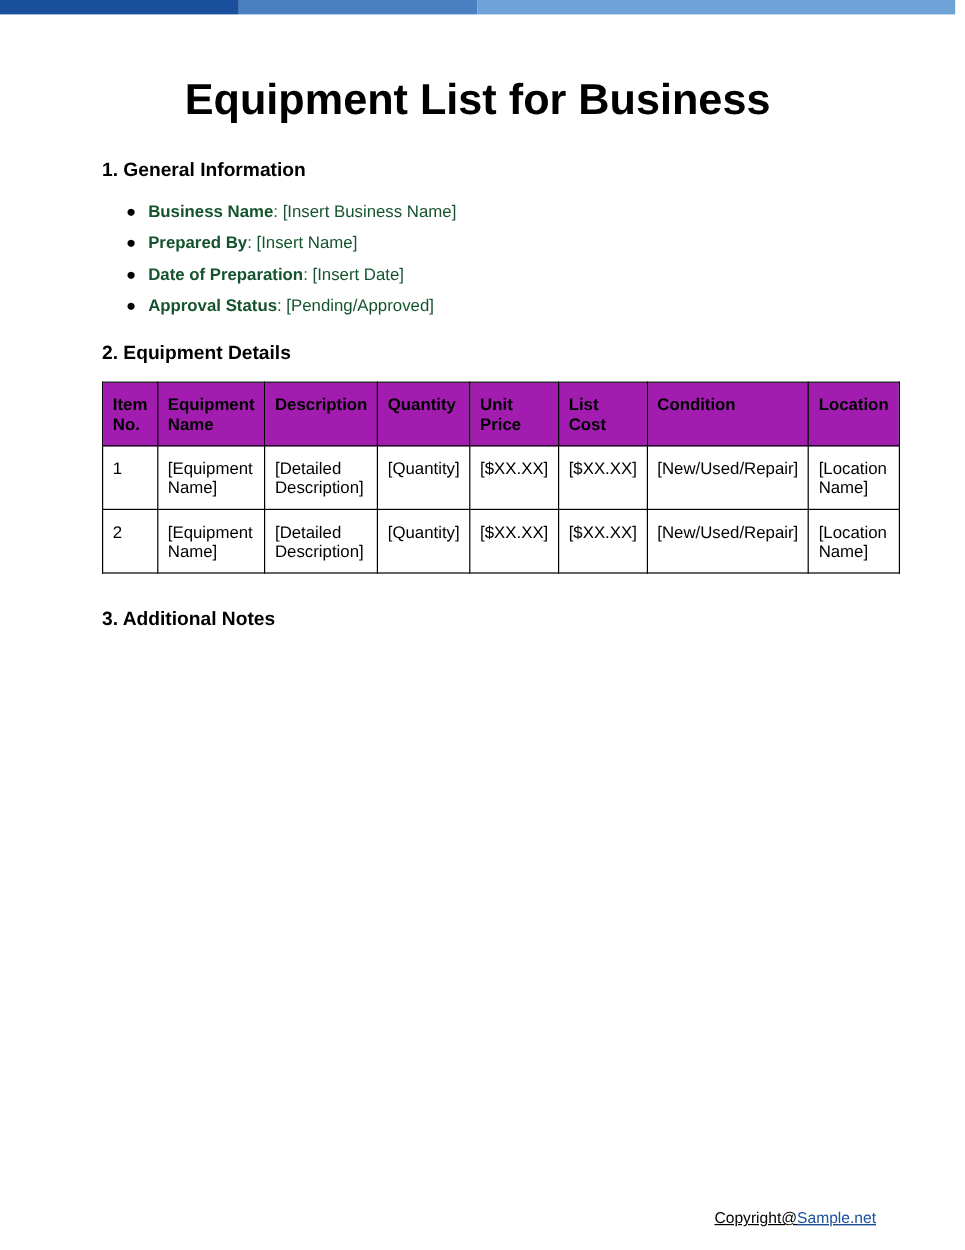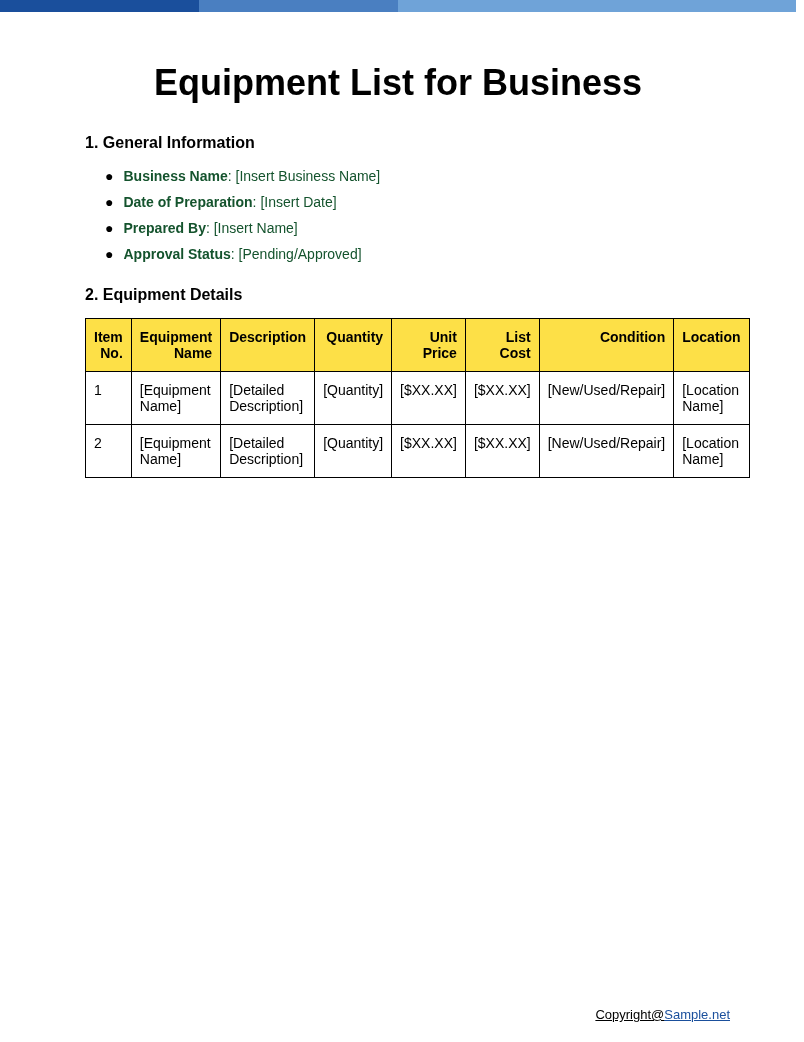--- a/index.html
+++ b/index.html
@@ -112,22 +112,22 @@
       border: 1.5px solid #000000;
       padding: 10px 8px;
       font-size: 14px;
       color: #000000;
       vertical-align: top;
       text-align: left;
     }
 
     .equipment-table th {
       font-weight: bold;
-      text-align: right;
-      background: #fde047;
+      text-align: left;
+      background: #a21caf;
     }
 
     .equipment-table td {
       vertical-align: top;
     }
 
     .additional-notes-list {
       list-style: none;
       padding: 0;
       margin: 0 0 0 20px;
@@ -179,26 +179,26 @@
     <h1 class="document-title">Equipment List for Business</h1>
 
     <div class="section">
       <h2 class="section-heading">1. General Information</h2>
       <ul class="info-list">
         <li>
           <span class="label">Business Name</span>
           <span>: [Insert Business Name]</span>
         </li>
         <li>
+          <span class="label">Prepared By</span>
+          <span>: [Insert Name]</span>
+        </li>
+        <li>
           <span class="label">Date of Preparation</span>
           <span>: [Insert Date]</span>
-        </li>
-        <li>
-          <span class="label">Prepared By</span>
-          <span>: [Insert Name]</span>
         </li>
         <li>
           <span class="label">Approval Status</span>
           <span>: [Pending/Approved]</span>
         </li>
       </ul>
     </div>
 
     <div class="section">
       <h2 class="equipment-details-heading">2. Equipment Details</h2>
@@ -234,20 +234,21 @@
             <td>[$XX.XX]</td>
             <td>[$XX.XX]</td>
             <td>[New/Used/Repair]</td>
             <td>[Location Name]</td>
           </tr>
         </tbody>
       </table>
     </div>
 
     <div class="section">
+      <h2 class="section-heading">3. Additional Notes</h2>
     </div>
 
   </div>
 
   <div class="footer">
     <span>Copyright@</span><a href="#">Sample.net</a>
   </div>
 
 </div>
 

